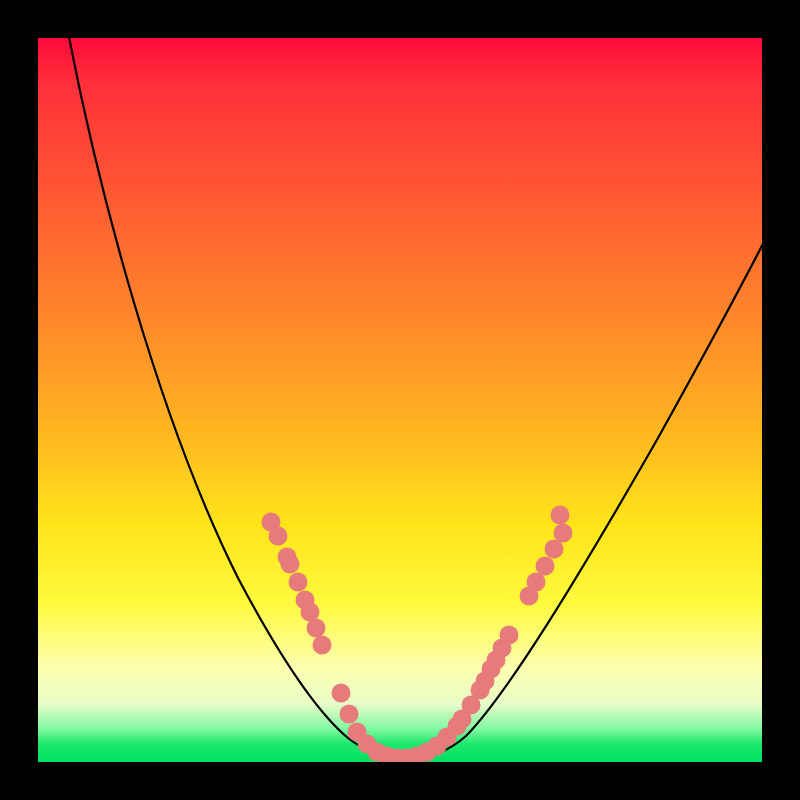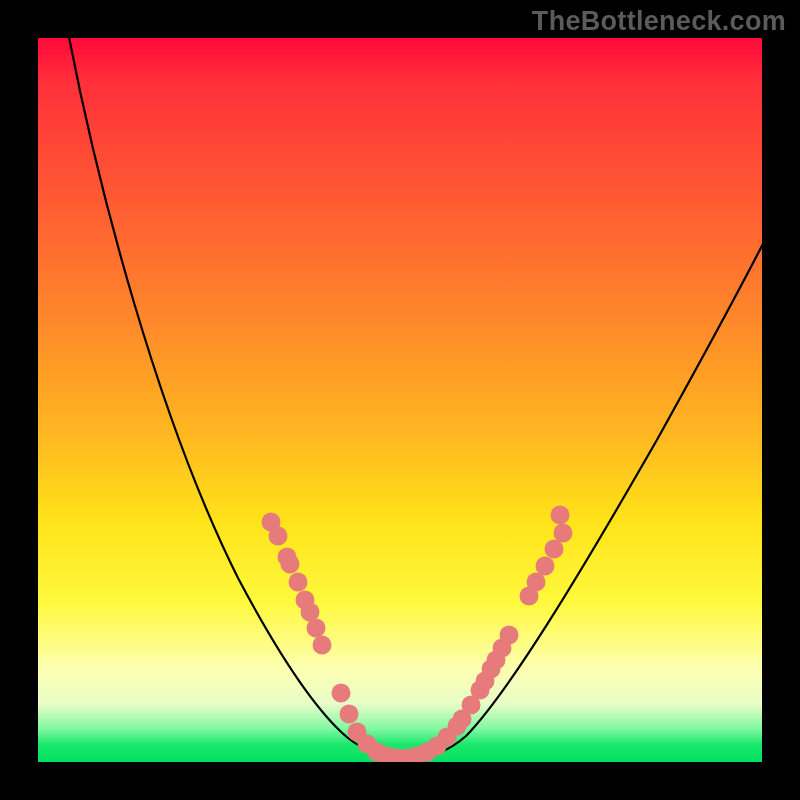--- a/index.html
+++ b/index.html
@@ -100,14 +100,13 @@
           <circle cx="471" cy="597" r="9.5" fill="#e77a7a" stroke="#d65f5f" stroke-width="0"></circle>
           <circle cx="491" cy="558" r="9.5" fill="#e77a7a" stroke="#d65f5f" stroke-width="0"></circle>
           <circle cx="498" cy="544" r="9.5" fill="#e77a7a" stroke="#d65f5f" stroke-width="0"></circle>
           <circle cx="507" cy="528" r="9.5" fill="#e77a7a" stroke="#d65f5f" stroke-width="0"></circle>
           <circle cx="516" cy="511" r="9.5" fill="#e77a7a" stroke="#d65f5f" stroke-width="0"></circle>
           <circle cx="525" cy="495" r="9.5" fill="#e77a7a" stroke="#d65f5f" stroke-width="0"></circle>
           <circle cx="522" cy="477" r="9.5" fill="#e77a7a" stroke="#d65f5f" stroke-width="0"></circle>
         </g>
     </svg>
   </div>
-  <div class="watermark">TheBottleneck.com</div>
 </div>
 
 </body></html>

